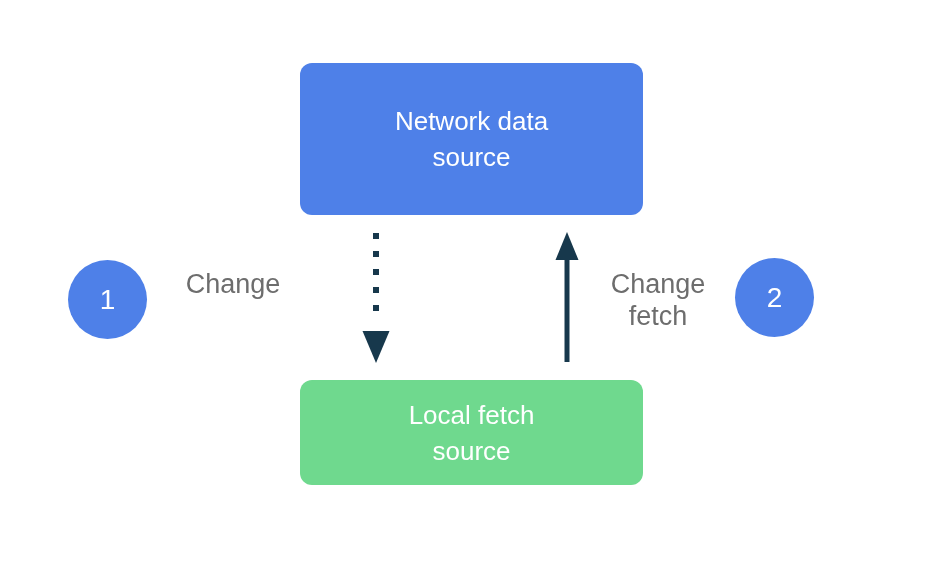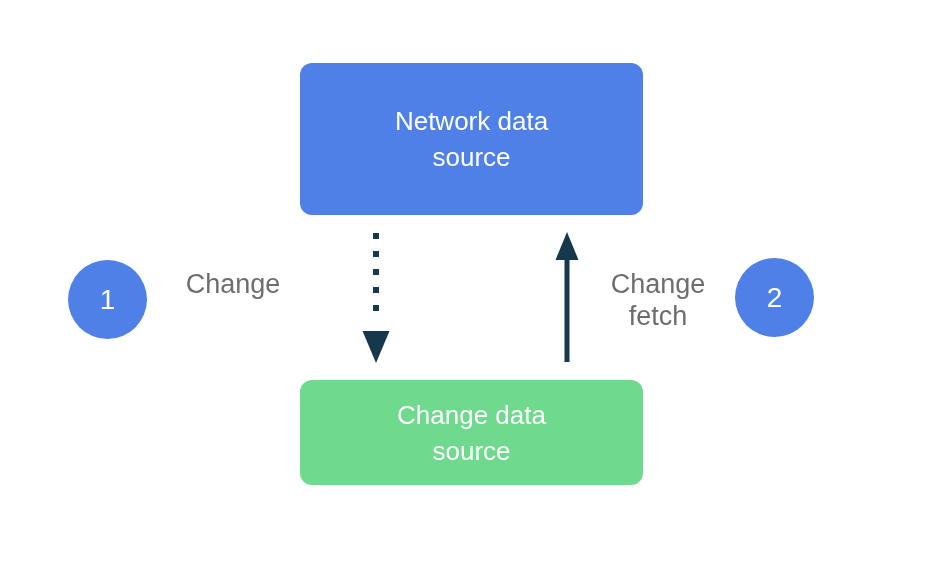--- a/index.html
+++ b/index.html
@@ -95,21 +95,21 @@
 
   <div class="node node-network">
     <div class="node-text">
       <span class="line">Network data</span>
       <span class="line">source</span>
     </div>
   </div>
 
   <div class="node node-local">
     <div class="node-text">
-      <span class="line">Change data</span>
+      <span class="line">Local fetch</span>
       <span class="line">source</span>
     </div>
   </div>
 
   <svg class="arrow arrow-dotted" viewBox="0 0 32 138" xmlns="http://www.w3.org/2000/svg">
     <line class="dotted-line" x1="16" y1="5" x2="16" y2="85"></line>
     <polygon class="head" points="2.5,103 29.5,103 16,135"></polygon>
   </svg>
 
   <svg class="arrow arrow-solid" viewBox="0 0 32 138" xmlns="http://www.w3.org/2000/svg">

